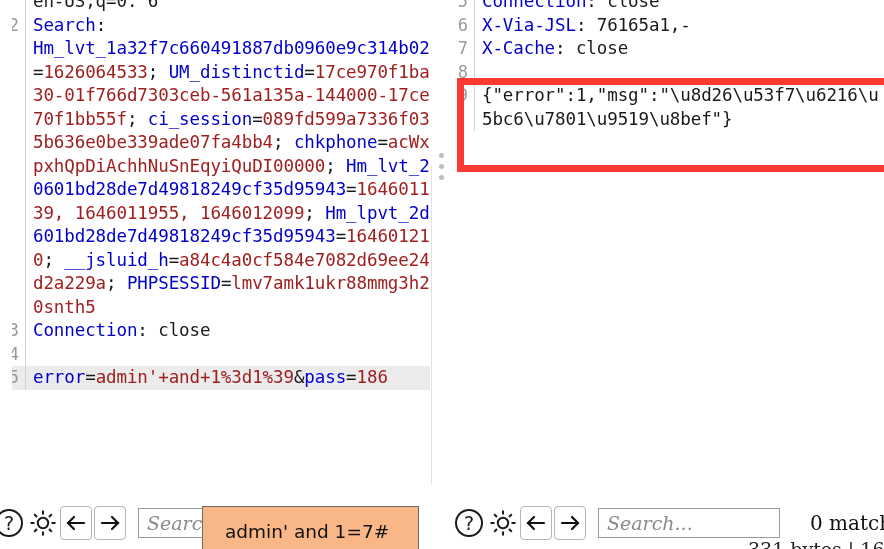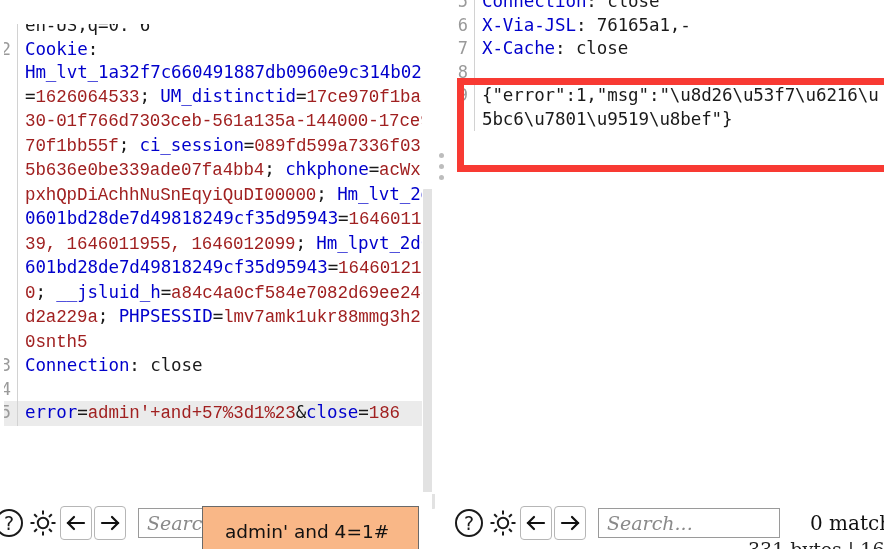--- a/index.html
+++ b/index.html
@@ -17,21 +17,21 @@
     background: #ffffff;
   }
 
   
   .pane {
     position: absolute;
     top: 0;
     background: #ffffff;
     overflow: hidden;
   }
-  .pane.left  { left: 4px;   width: 432px; height: 492px; margin-top: 24px; }
+  .pane.left  { left: 12px;   width: 432px; height: 492px; }
   .pane.right { left: 452px; width: 432px; height: 492px; }
 
   .pane-inner {
     position: absolute;
     top: -10px;
     left: 0;
     width: 100%;
   }
 
   
@@ -65,21 +65,21 @@
 
   .codetext {
     flex: 1 1 auto;
     font-size: 17.5px;
     font-family: "DejaVu Sans Mono", monospace;
     white-space: pre-wrap;
     word-break: break-all;
     letter-spacing: -0.1px;
   }
   .codetext .k  { color: #0000cc; }   
-  .codetext .v  { color: #a02020; font-family: Liberation Mono, monospace; }   
+  .codetext .v  { color: #a02020; }   
   .codetext .p  { color: #1a1a1a; }   
 
   
   .vscroll-track {
     position: absolute;
     top: 0; right: 0;
     width: 14px;
     height: 492px;
     background: #ffffff;
   }
@@ -231,41 +231,41 @@
   <div class="pane left">
     <div class="pane-inner" id="request-lines">
         <div class="code-row">
           <div class="gutter"></div>
           <div class="vdiv"></div>
           <div class="codetext"><span class="p">en-US;q=0. 6</span></div>
         </div>
         <div class="code-row">
           <div class="gutter">2</div>
           <div class="vdiv"></div>
-          <div class="codetext"><span class="k">Cookie</span><span class="p">: </span></div>
+          <div class="codetext"><span class="k">Search</span><span class="p">: </span></div>
         </div>
         <div class="code-row">
           <div class="gutter"></div>
           <div class="vdiv"></div>
           <div class="codetext"><span class="k">Hm_lvt_1a32f7c660491887db0960e9c314b022</span><span class="p">=</span><span class="v">1626064533</span><span class="p">; </span><span class="k">UM_distinctid</span><span class="p">=</span><span class="v">17ce970f1ba530-01f766d7303ceb-561a135a-144000-17ce970f1bb55f</span><span class="p">; </span><span class="k">ci_session</span><span class="p">=</span><span class="v">089fd599a7336f0315b636e0be339ade07fa4bb4</span><span class="p">; </span><span class="k">chkphone</span><span class="p">=</span><span class="v">acWxNpxhQpDiAchhNuSnEqyiQuDI00000</span><span class="p">; </span><span class="k">Hm_lvt_2d0601bd28de7d49818249cf35d95943</span><span class="p">=</span><span class="v">1646011939, 1646011955, 1646012099</span><span class="p">; </span><span class="k">Hm_lpvt_2d0601bd28de7d49818249cf35d95943</span><span class="p">=</span><span class="v">1646012110</span><span class="p">; </span><span class="k">__jsluid_h</span><span class="p">=</span><span class="v">a84c4a0cf584e7082d69ee24ed2a229a</span><span class="p">; </span><span class="k">PHPSESSID</span><span class="p">=</span><span class="v">lmv7amk1ukr88mmg3h2t0snth5</span></div>
         </div>
         <div class="code-row">
           <div class="gutter">3</div>
           <div class="vdiv"></div>
           <div class="codetext"><span class="k">Connection</span><span class="p">: close</span></div>
         </div>
         <div class="code-row">
           <div class="gutter">4</div>
           <div class="vdiv"></div>
           <div class="codetext">&nbsp;</div>
         </div>
         <div class="code-row hl">
           <div class="gutter">5</div>
           <div class="vdiv"></div>
-          <div class="codetext"><span class="k">error</span><span class="p">=</span><span class="v">admin'+and+57%3d1%23</span><span class="p">&amp;</span><span class="k">close</span><span class="p">=</span><span class="v">186</span></div>
+          <div class="codetext"><span class="k">error</span><span class="p">=</span><span class="v">admin'+and+1%3d1%39</span><span class="p">&amp;</span><span class="k">pass</span><span class="p">=</span><span class="v">186</span></div>
         </div>
       </div>
     <div class="vscroll-track">
       <div class="vscroll-thumb" style="top:165px; height:320px;"></div>
     </div>
   </div>
 
   <div class="splitter">
     <div class="splitter-dots">
       <i></i>
@@ -381,16 +381,16 @@
     </div>
     <div class="search-box">
       <span>Search...</span>
     </div>
     <div class="matches">0 matches</div>
   </div>
 
   <div class="statusline">331 bytes | 169</div>
 
   <div class="tooltip">
-    <span>admin' and 4=1#</span>
+    <span>admin' and 1=7#</span>
   </div>
 
 </div>
 
 </body></html>

